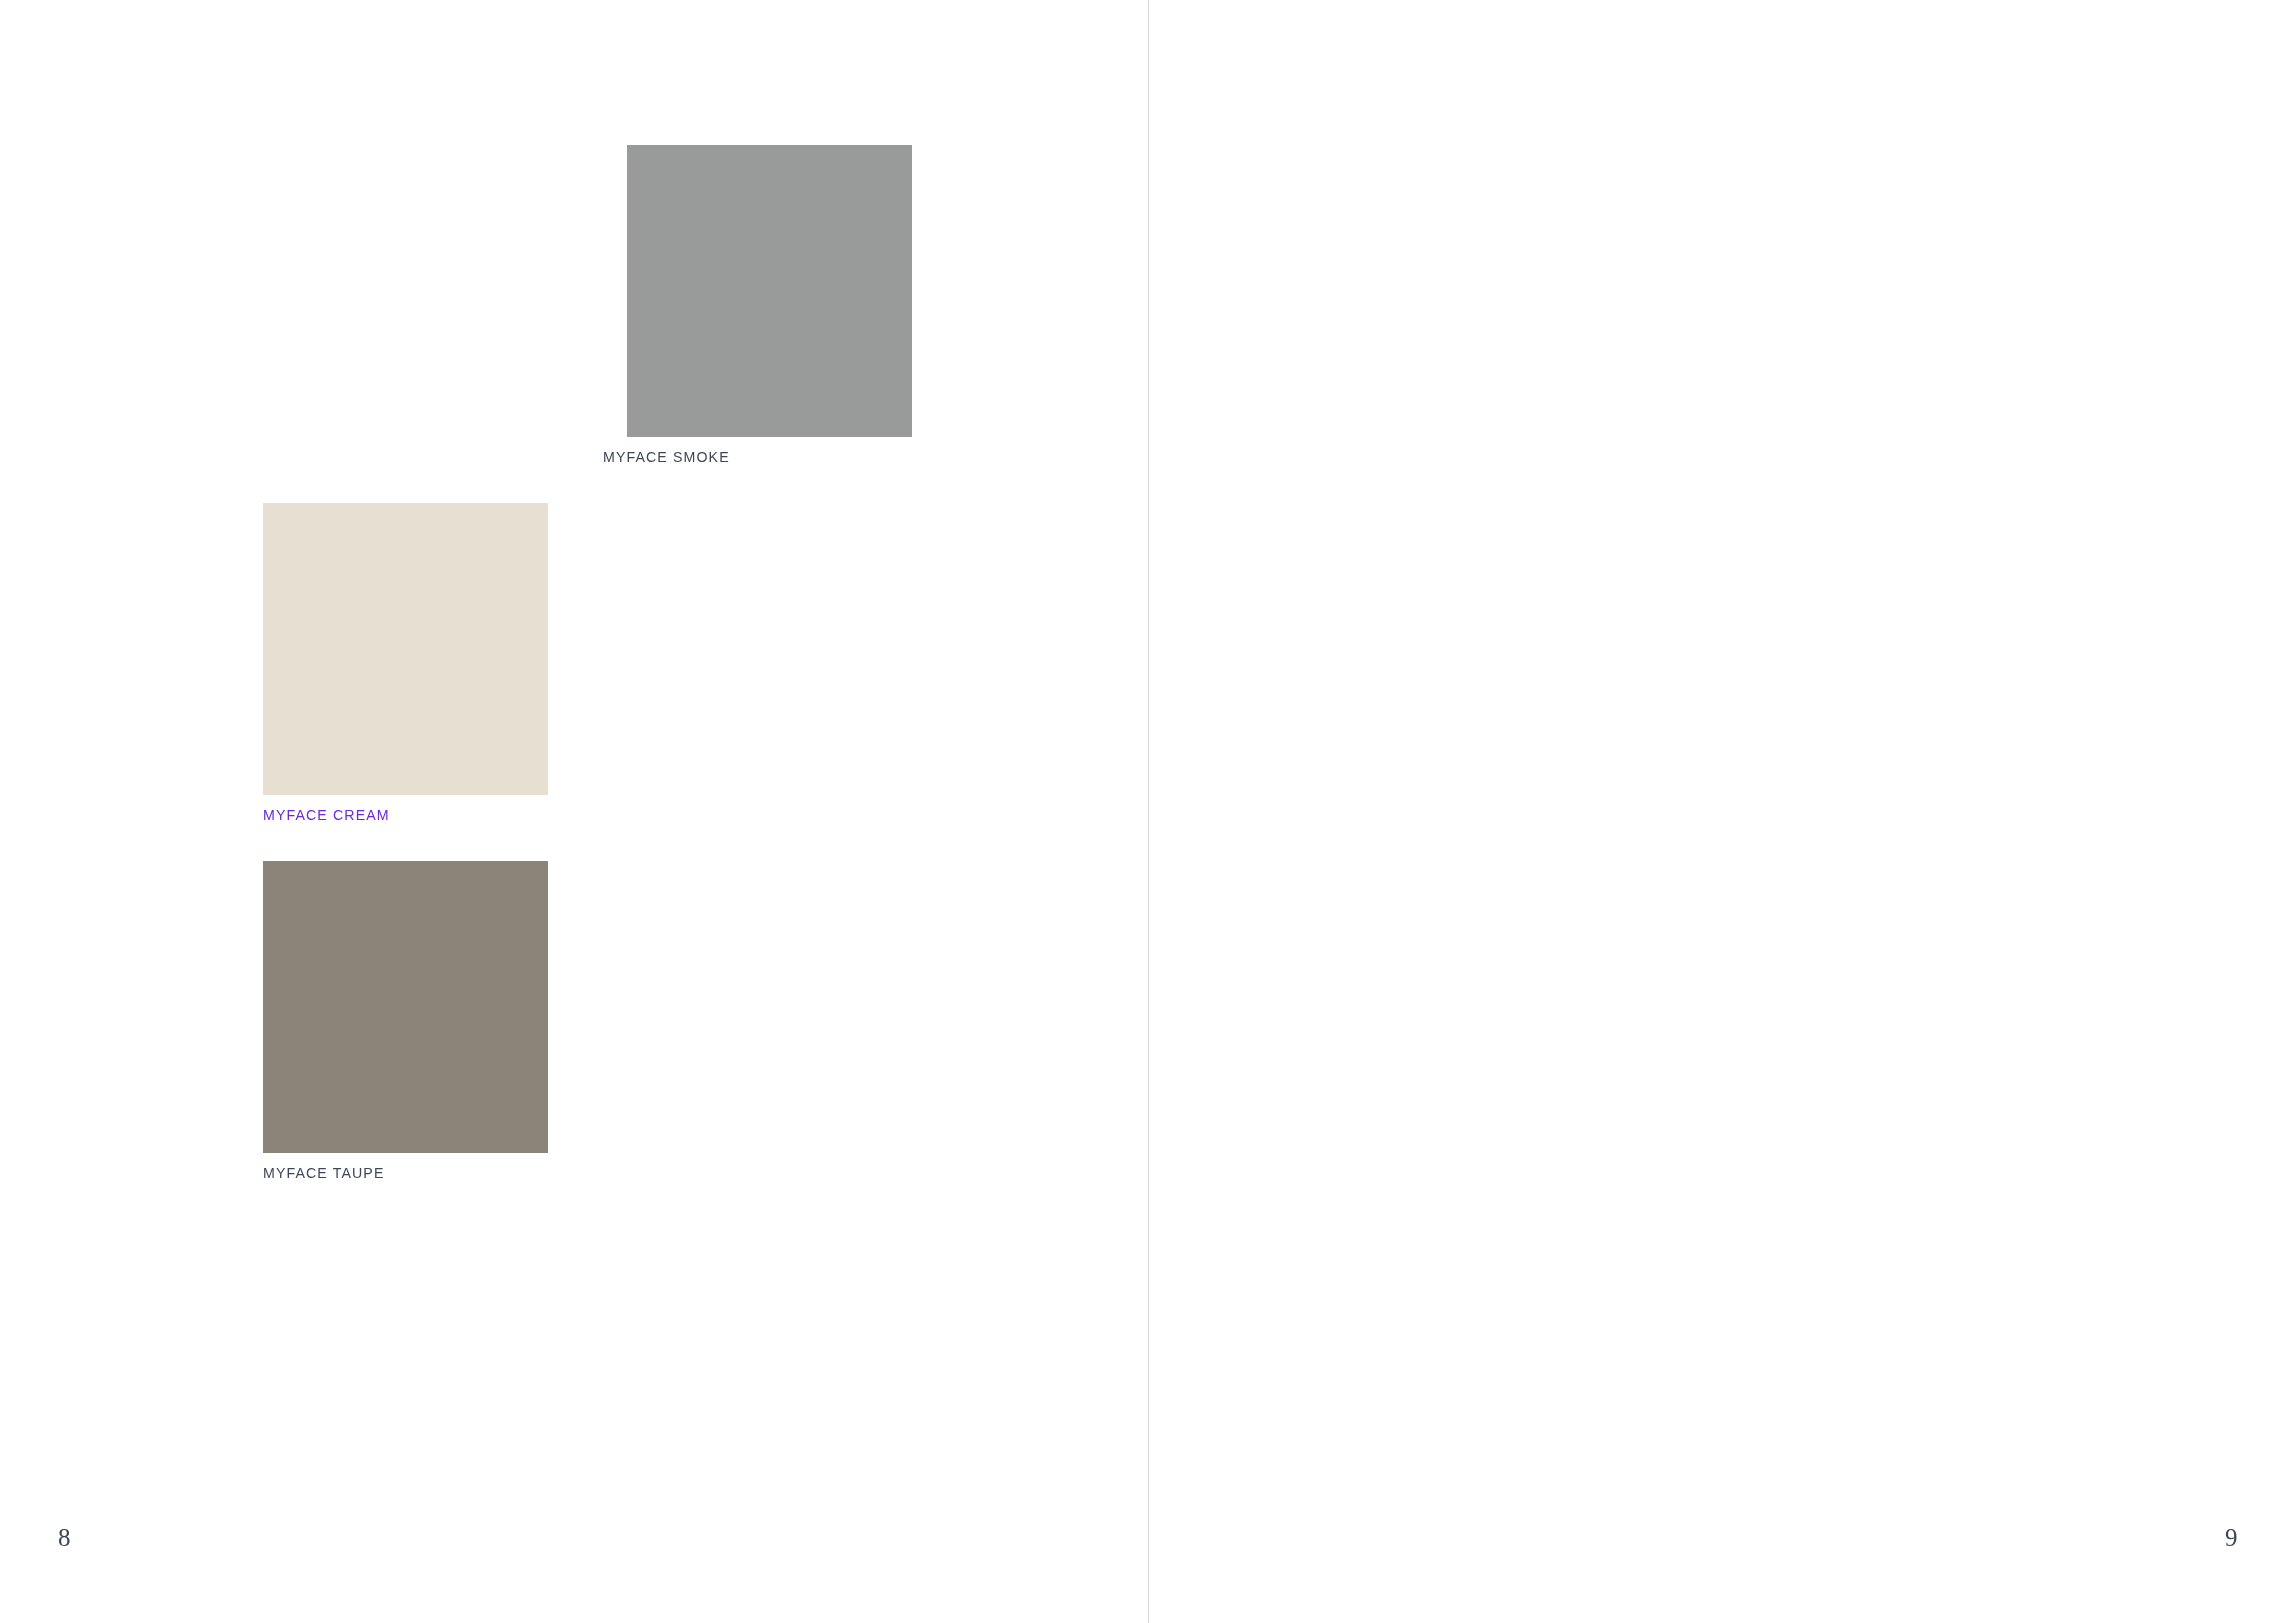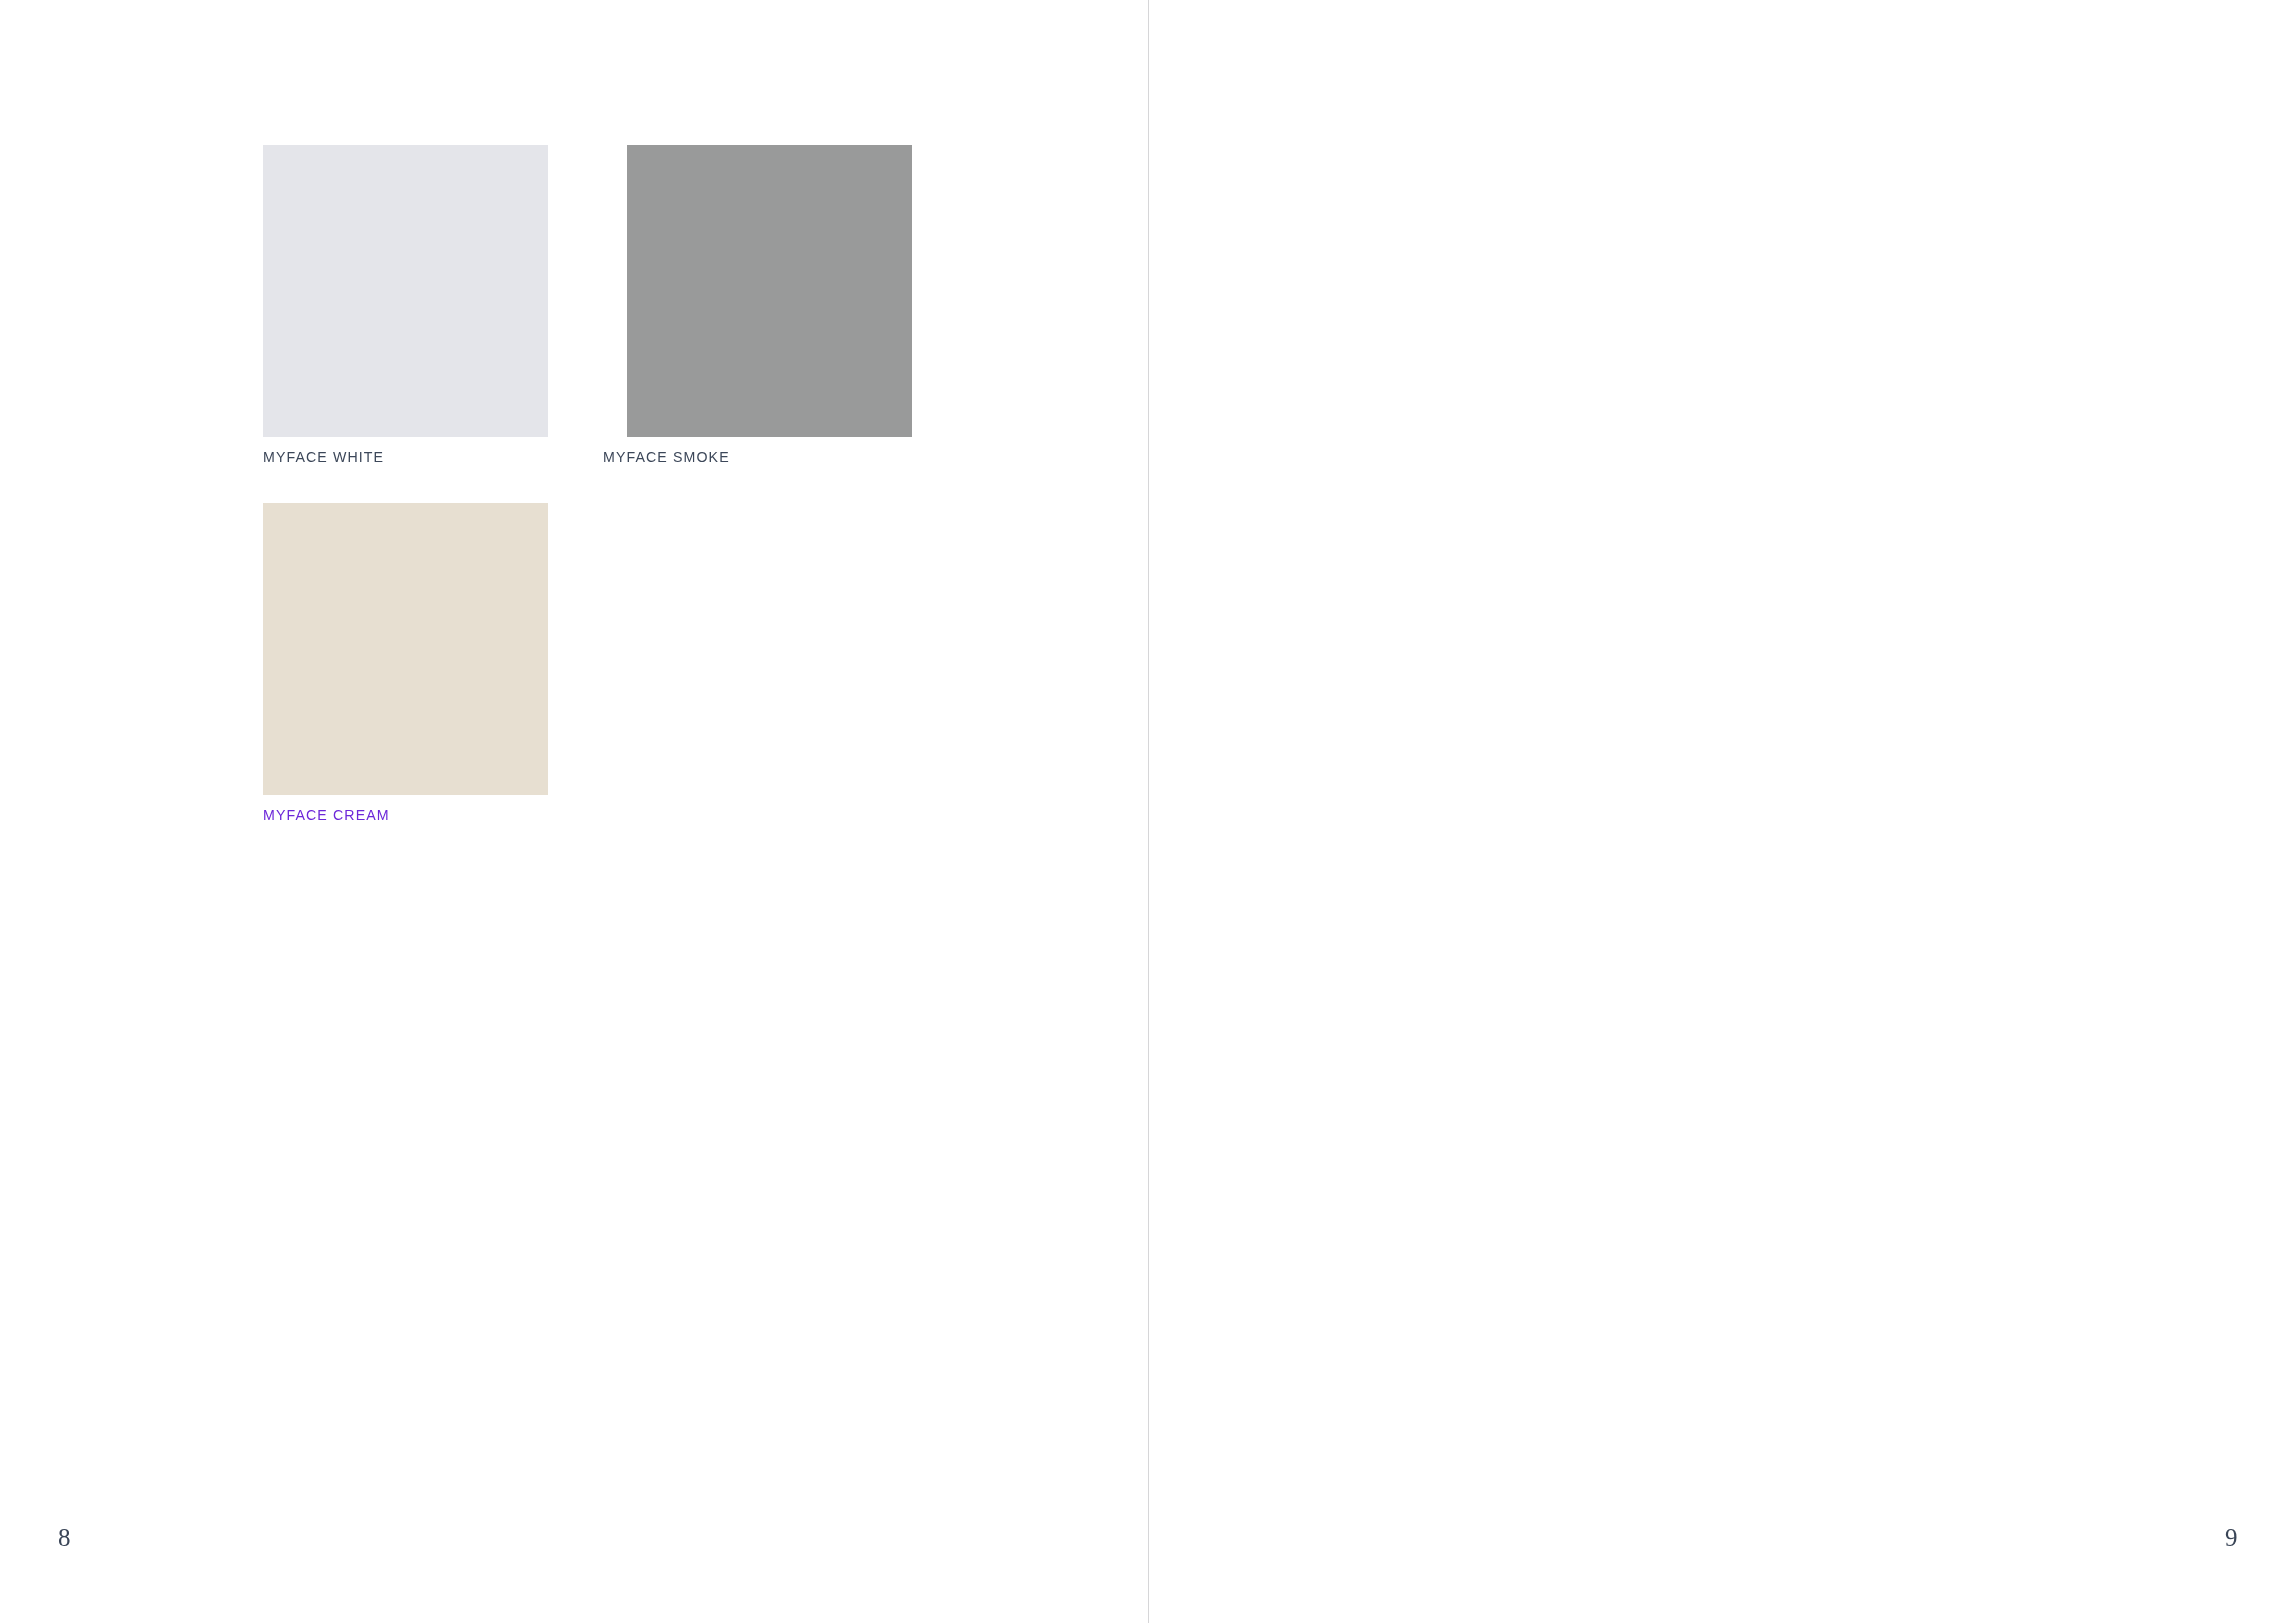--- a/index.html
+++ b/index.html
@@ -95,36 +95,36 @@
 <body>
 
 <div class="spread" style="background: rgb(255, 255, 255);">
 
   <div class="gutter" style="background: rgb(214, 214, 216);"></div>
 
   <div class="page page-left">
 
     <div class="grid grid-left">
 
-      <div class="swatch-cell col-a" style="grid-row:1">
-        <span class="swatch-chip" style="background-color: rgb(228, 229, 234);"></span>
-        <span class="swatch-label" style="color: rgb(60, 71, 89);">MYFACE WHITE</span>
-      </div>
 
       <div class="swatch-cell col-b" style="grid-row:1">
         <span class="swatch-chip" style="background-color: rgb(153, 154, 154);"></span>
         <span class="swatch-label" style="color: rgb(60, 71, 89);">MYFACE SMOKE</span>
       </div>
 
       <div class="swatch-cell col-a" style="grid-row:3">
         <span class="swatch-chip" style="background-color: rgb(231, 223, 209);"></span>
         <span class="swatch-label" style="color: #6d28d9;">MYFACE CREAM</span>
       </div>
 
 
+      <div class="swatch-cell col-a" style="grid-row:5">
+        <span class="swatch-chip" style="background-color: rgb(140, 131, 121);"></span>
+        <span class="swatch-label" style="color: rgb(60, 71, 89);">MYFACE TAUPE</span>
+      </div>
 
 
 
 
     </div>
 
     <div class="folio folio-left" style="color: rgb(58, 69, 87);">8</div>
   </div>
 
   <div class="page page-right">

